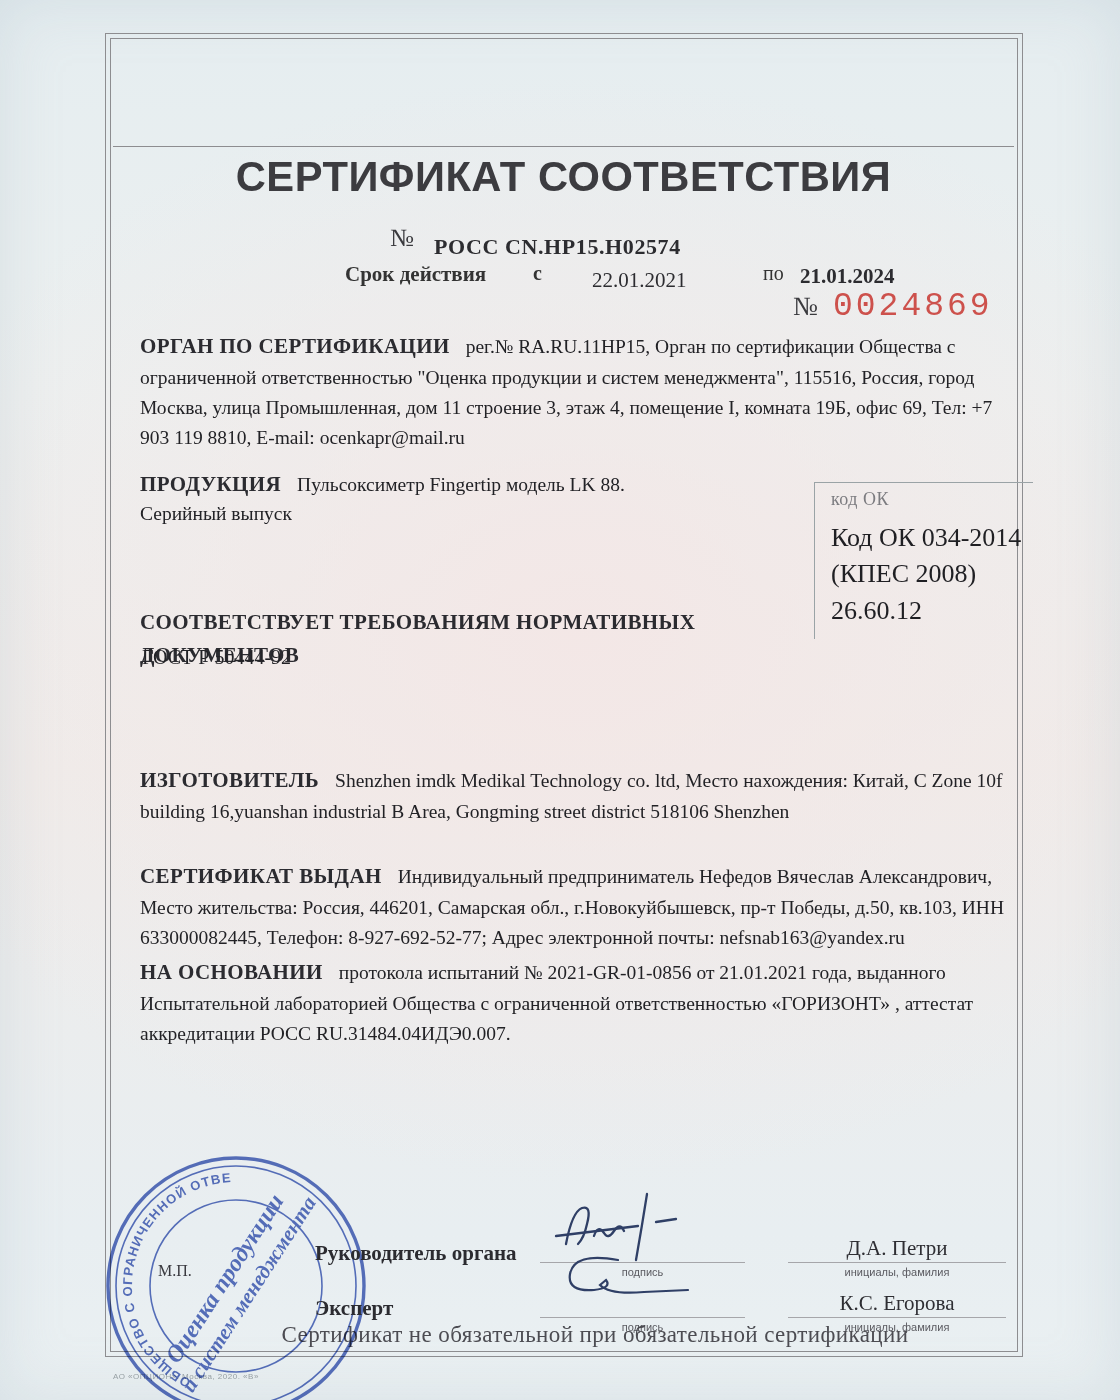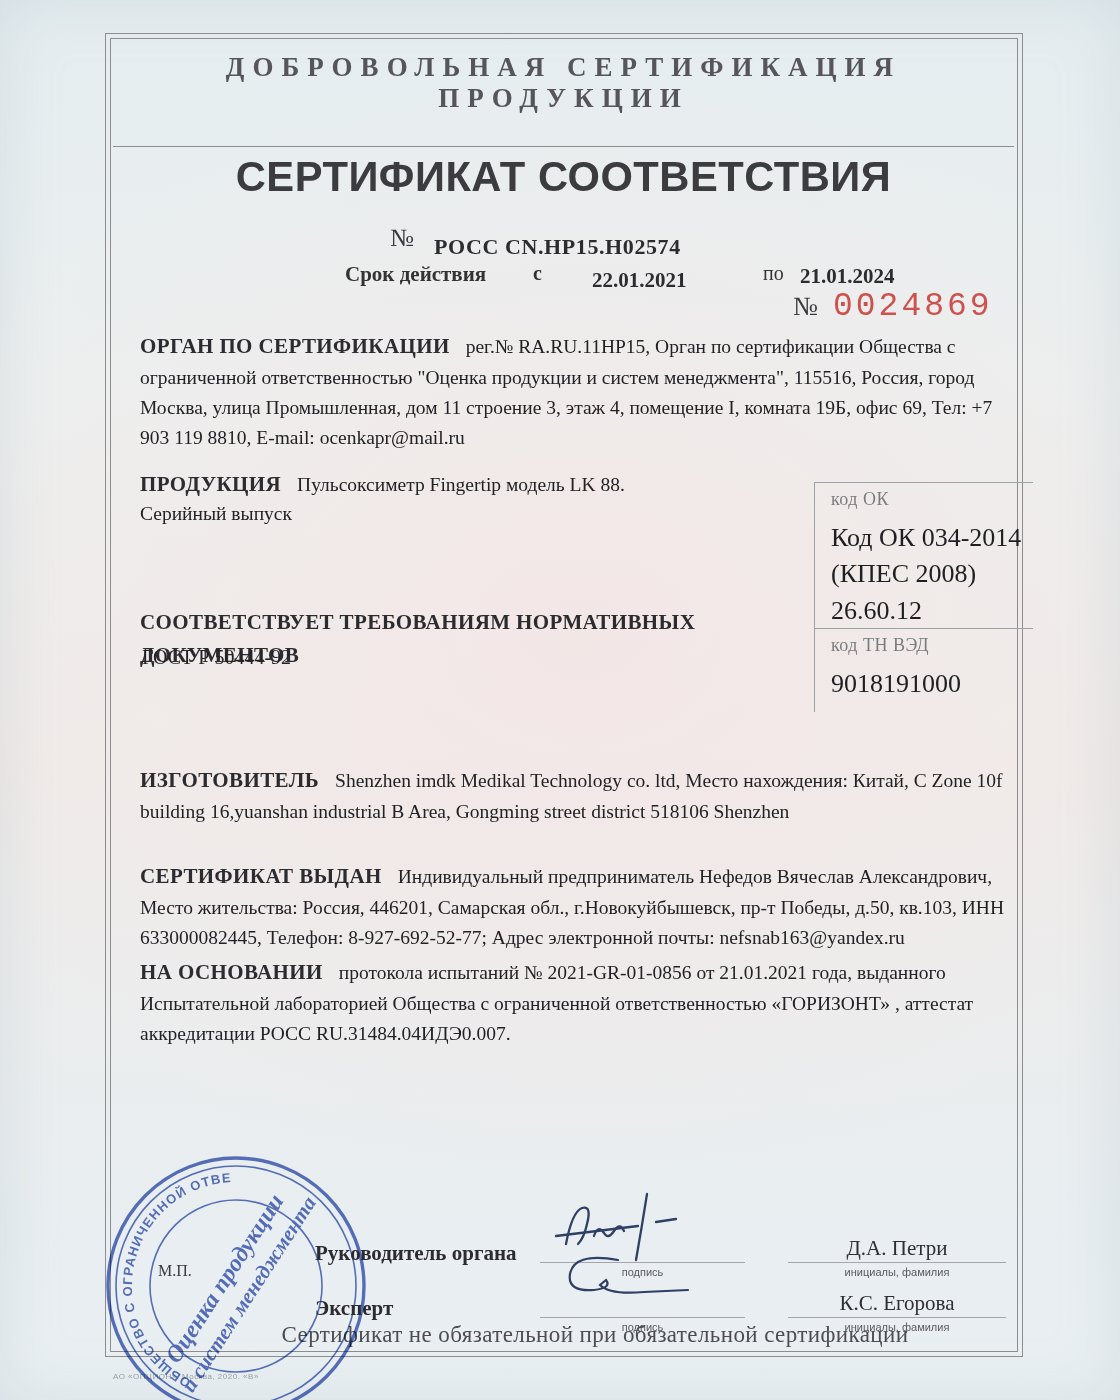--- a/index.html
+++ b/index.html
@@ -36,21 +36,21 @@
     position:absolute;left:113px;top:152px;width:901px;
     text-align:center;
     font-family:"Liberation Sans", sans-serif;
     font-weight:bold;font-size:43px;letter-spacing:0.5px;
     color:#3c3c40;transform:scaleX(0.97);
   }
   .no-label{position:absolute;left:390px;top:224px;font-size:25px;color:#3a3a3e;}
   .cert-no{position:absolute;left:434px;top:234px;font-size:22px;font-weight:bold;color:#2c2c30;letter-spacing:0.6px;}
   .valid-label{position:absolute;left:345px;top:262px;font-size:21px;font-weight:bold;color:#333;}
   .valid-c{position:absolute;left:533px;top:262px;font-size:20px;font-weight:bold;color:#333;}
-  .valid-from{position:absolute;left:592px;top:268px;font-size:21px;font-weight:bold;color:#2c2c30;}
+  .valid-from{position:absolute;left:592px;top:268px;font-size:21px;font-weight:normal;color:#2c2c30;}
   .valid-po{position:absolute;left:763px;top:262px;font-size:20px;font-weight:normal;color:#333;}
   .valid-to{position:absolute;left:800px;top:264px;font-size:21px;font-weight:bold;color:#2c2c30;}
   .form-no-sign{position:absolute;left:793px;top:292px;font-size:26px;color:#3a3a3e;}
   .form-no{
     position:absolute;left:833px;top:288px;
     font-family:"Liberation Mono", monospace;
     font-size:33px;letter-spacing:3px;color:#cd514c;font-weight:500;
   }
   .sec{position:absolute;margin:0;color:#222226;font-size:19.5px;line-height:1.55;font-family:Liberation Serif, serif;}
   .sec .lbl{font-weight:bold;font-size:21px;letter-spacing:0.4px;color:#2b2b30;margin-right:16px;}
@@ -105,21 +105,20 @@
 </style>
 </head>
 <body>
 
 <div class="page">
 
   <div class="frame-outer">
     <div class="frame-inner"></div>
   </div>
 
-  <div class="hdr">ДОБРОВОЛЬНАЯ СЕРТИФИКАЦИЯ ПРОДУКЦИИ</div>
   <div class="hdr-rule"></div>
 
   <div class="title">СЕРТИФИКАТ СООТВЕТСТВИЯ</div>
 
   <span class="no-label">№</span>
   <span class="cert-no">РОСС CN.HP15.H02574</span>
   <span class="valid-label">Срок действия</span>
   <span class="valid-c">с</span>
   <span class="valid-from">22.01.2021</span>
   <span class="valid-po">по</span>
@@ -141,24 +140,20 @@
     <div class="cb-line">Код ОК 034-2014</div>
     <div class="cb-line">(КПЕС 2008)</div>
     <div class="cb-line">26.60.12</div>
   </div>
 
   <p class="sec sec-conforms">
     <span class="lbl">СООТВЕТСТВУЕТ ТРЕБОВАНИЯМ НОРМАТИВНЫХ ДОКУМЕНТОВ</span>
   </p>
   <div class="conforms-value">ГОСТ Р 50444-92</div>
 
-  <div class="codebox box-tnved">
-    <span class="cb-label">код ТН ВЭД</span>
-    <div class="cb-line">9018191000</div>
-  </div>
 
   <p class="sec sec-manufacturer">
     <span class="lbl">ИЗГОТОВИТЕЛЬ</span><span>Shenzhen imdk Medikal Technology co. ltd, Место нахождения: Китай, C Zone 10f building 16,yuanshan industrial B Area, Gongming street district 518106 Shenzhen</span>
   </p>
 
   <p class="sec sec-issued">
     <span class="lbl">СЕРТИФИКАТ ВЫДАН</span><span>Индивидуальный предприниматель Нефедов Вячеслав Александрович, Место жительства: Россия, 446201, Самарская обл., г.Новокуйбышевск, пр-т Победы, д.50, кв.103, ИНН 633000082445, Телефон: 8-927-692-52-77; Адрес электронной почты: nefsnab163@yandex.ru</span>
   </p>
 
   <p class="sec sec-basis">

